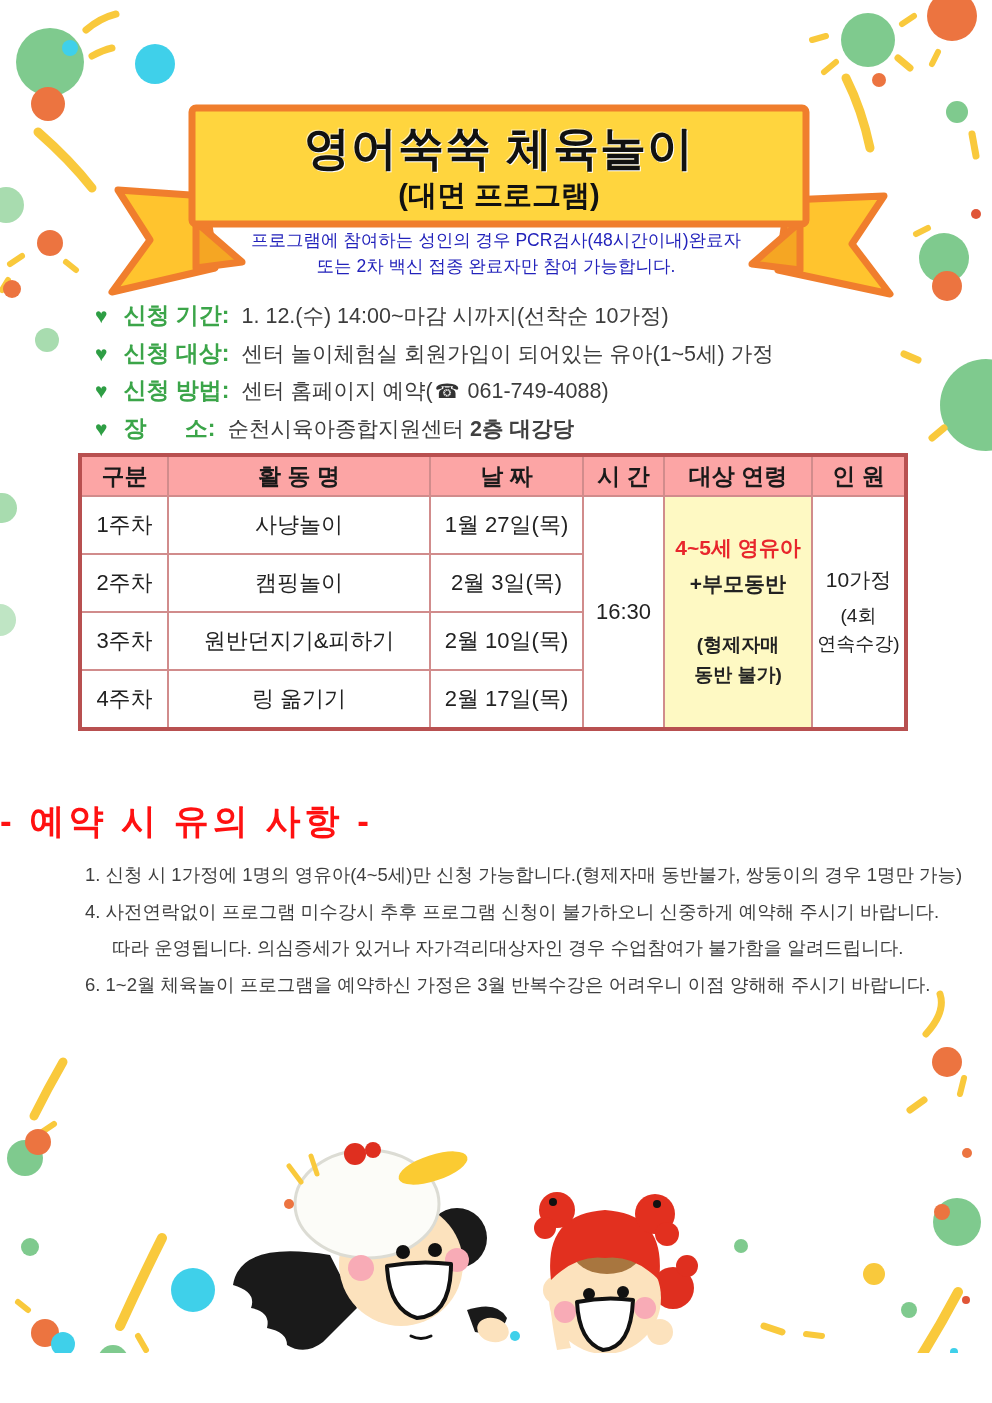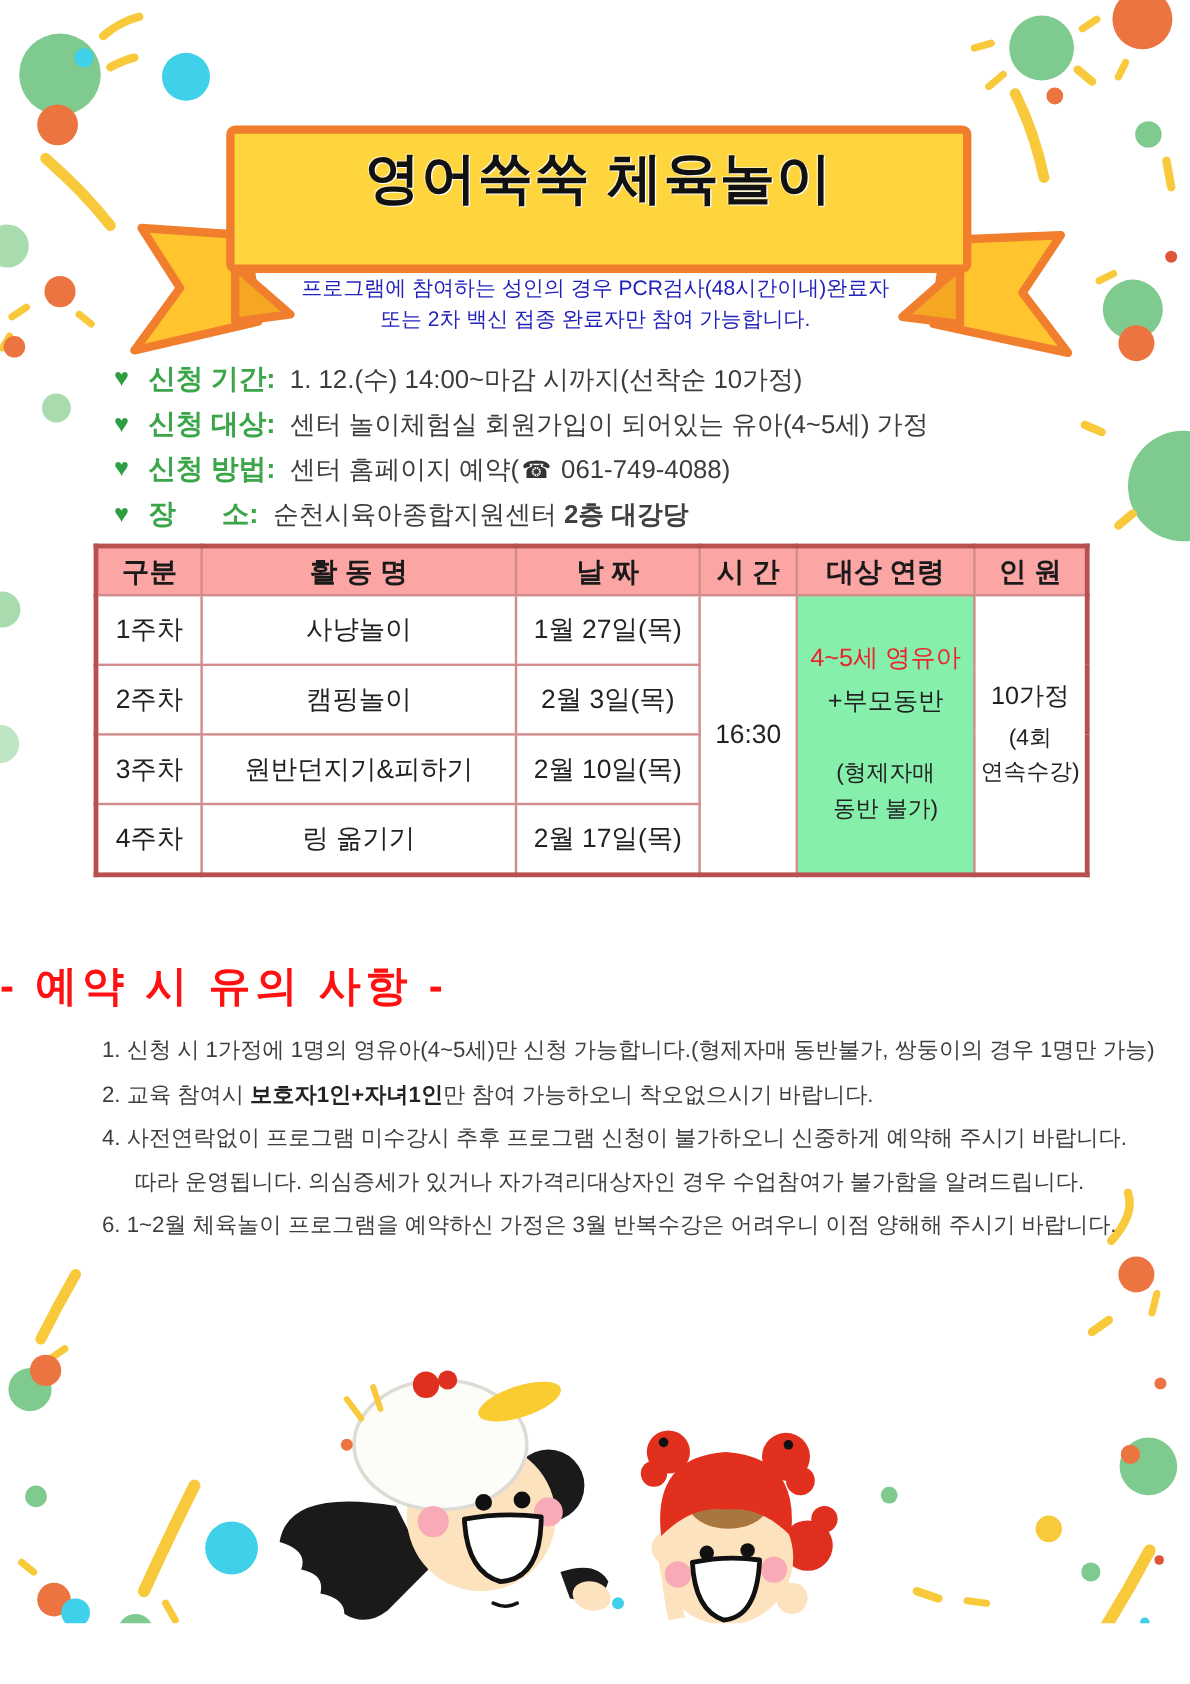--- a/index.html
+++ b/index.html
@@ -28,21 +28,21 @@
 
   
   .tbl{position:absolute;left:78px;top:453px;border-collapse:collapse;table-layout:fixed;
        width:826px;background:#fff;}
   .tbl,.tbl th,.tbl td{border:2px solid #d18c8c;}
   .tbl{border:4px solid #b85050;}
   .tbl th{height:38px;background:#fca5a5;font-size:23px;font-weight:bold;color:#1a1a1a;
           text-align:center;padding:0;}
   .tbl td{height:56px;text-align:center;vertical-align:middle;font-size:22px;color:#222;padding:0;}
   .td-week{font-size:19px;}
-  .age-cell{background:#86efac;}
+  .age-cell{background:#fef9c3;font-weight:bold;}
   .age-l1{color:#e8262c;font-size:21px;margin-bottom:8px;}
   .age-l2{color:#222;font-size:21px;margin-bottom:32px;}
   .age-l3,.age-l4{color:#222;font-size:19px;line-height:30px;}
   .cap-l1{font-size:21px;margin-bottom:8px;}
   .cap-l2,.cap-l3{font-size:19px;line-height:28px;}
 
   
   .notes-title{position:absolute;left:0;top:798px;width:992px;text-align:left;
     font-size:35px;font-weight:bold;color:#ff1111;letter-spacing:4px;}
   .notes{position:absolute;left:85px;top:857px;width:860px;list-style:none;margin:0;padding:0;}
@@ -140,35 +140,36 @@
     <g stroke="#F07E2D" stroke-width="7" stroke-linejoin="round">
       <polygon points="205,196 118,190 150,240 112,292 215,268" fill="#FFC42E"></polygon>
       <polygon points="196,222 196,268 242,262" fill="#F5A623"></polygon>
       <polygon points="788,200 884,196 852,244 890,294 778,270" fill="#FFC42E"></polygon>
       <polygon points="800,222 800,270 752,264" fill="#F5A623"></polygon>
       <rect x="192" y="108" width="614" height="116" rx="4" fill="#FFD53E"></rect>
     </g>
   </svg>
 
   <div class="banner-title">영어쑥쑥 체육놀이</div>
+  <div class="banner-subtitle">(대면 프로그램)</div>
   <div class="notice">
     <div>프로그램에 참여하는 성인의 경우 PCR검사(48시간이내)완료자</div>
     <div>또는 2차 백신 접종 완료자만 참여 가능합니다.</div>
   </div>
 
   <div class="info">
     <div class="info-row">
       <span class="heart">♥</span>
       <span class="info-label">신청 기간:</span>
       <span class="info-value">1. 12.(수) 14:00~마감 시까지(선착순 10가정)</span>
     </div>
     <div class="info-row">
       <span class="heart">♥</span>
       <span class="info-label">신청 대상:</span>
-      <span class="info-value">센터 놀이체험실 회원가입이 되어있는 유아(4~5세) 가정</span>
+      <span class="info-value">센터 놀이체험실 회원가입이 되어있는 유아(1~5세) 가정</span>
     </div>
     <div class="info-row">
       <span class="heart">♥</span>
       <span class="info-label">신청 방법:</span>
       <span class="info-value"><span>센터 홈페이지 예약(</span><span class="phone">☎</span><span> 061-749-4088)</span></span>
     </div>
     <div class="info-row">
       <span class="heart">♥</span>
       <span class="info-label">장      소:</span>
       <span class="info-value"><span>순천시육아종합지원센터 </span><span class="b">2층 대강당</span></span>
@@ -224,21 +225,20 @@
       <td class="td-week">4주차</td>
       <td>링 옮기기</td>
       <td>2월 17일(목)</td>
     </tr>
   </tbody>
     </table>
 
   <div class="notes-title">- 예약 시 유의 사항 -</div>
   <ol class="notes">
     <li><span>1. 신청 시 1가정에 1명의 영유아(4~5세)만 신청 가능합니다.(형제자매 동반불가, 쌍둥이의 경우 1명만 가능)</span><span class="b"></span><span></span></li>
-    <li><span>2. 교육 참여시 </span><span class="b">보호자1인+자녀1인</span><span>만 참여 가능하오니 착오없으시기 바랍니다.</span></li>
     <li><span>4. 사전연락없이 프로그램 미수강시 추후 프로그램 신청이 불가하오니 신중하게 예약해 주시기 바랍니다.</span><span class="b"></span><span></span></li>
     <li><span class="b"></span><span></span><div class="wrap2">따라 운영됩니다. 의심증세가 있거나 자가격리대상자인 경우 수업참여가 불가함을 알려드립니다.</div></li>
     <li><span>6. 1~2월 체육놀이 프로그램을 예약하신 가정은 3월 반복수강은 어려우니 이점 양해해 주시기 바랍니다.</span><span class="b"></span><span></span></li>
   </ol>
 
   <svg class="kids" viewBox="0 0 500 263" aria-hidden="true">
 
     <g>
       <path d="M125,115 Q35,100 28,145 Q52,152 46,168 Q66,172 62,188 Q82,192 82,205 Q100,216 118,202 L152,168 Z" fill="#1a1a1a"></path>
       <circle cx="252" cy="98" r="30" fill="#1a1a1a"></circle>

